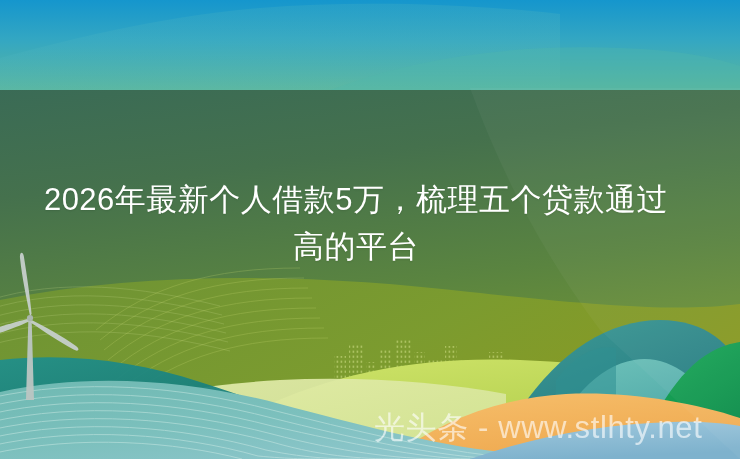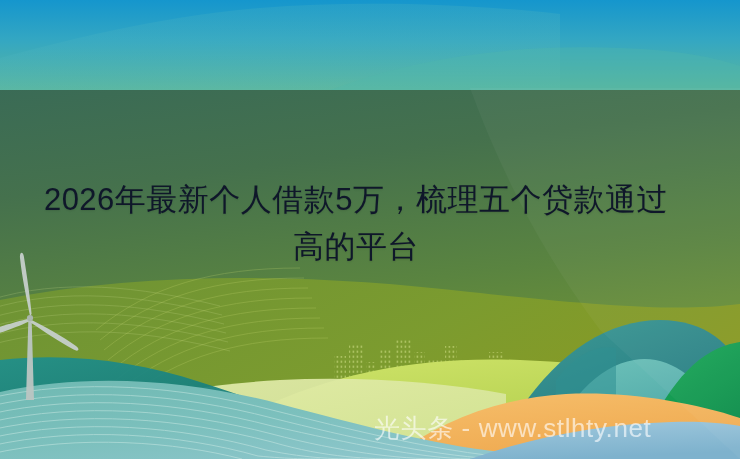--- a/index.html
+++ b/index.html
@@ -22,36 +22,36 @@
     height: 459px;
     display: block;
   }
   
   .headline {
     position: absolute;
     left: 0;
     top: 176px;
     width: 712px;
     text-align: center;
-    color: #0f172a;
+    color: #ffffff;
     font-size: 31px;
     line-height: 47px;
     letter-spacing: 0.5px;
     font-weight: 400;
     white-space: pre-line;
     text-shadow: 0 1px 2px rgba(0,0,0,0.10);
     padding: 0 40px;
     box-sizing: border-box;
   }
   
   .watermark {
     position: absolute;
     left: 374px;
     top: 409px;
-    font-size: 26px;
+    font-size: 31px;
     line-height: 38px;
     color: rgba(255,255,255,0.62);
     letter-spacing: 0.6px;
     white-space: nowrap;
     font-weight: 400;
   }
 </style>
 </head>
 <body>
 

